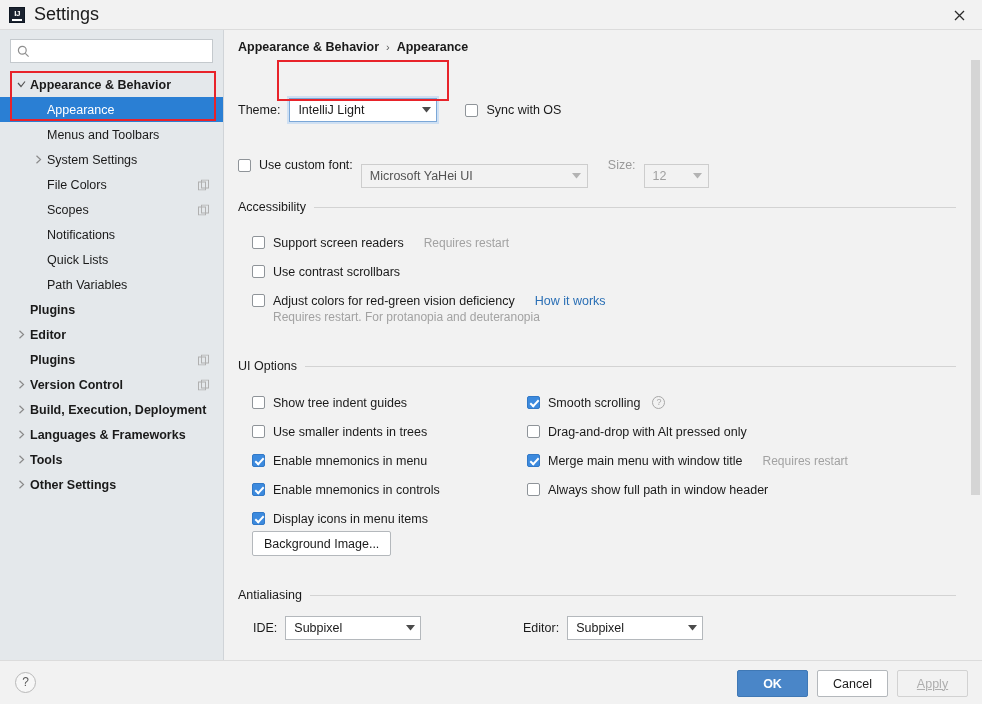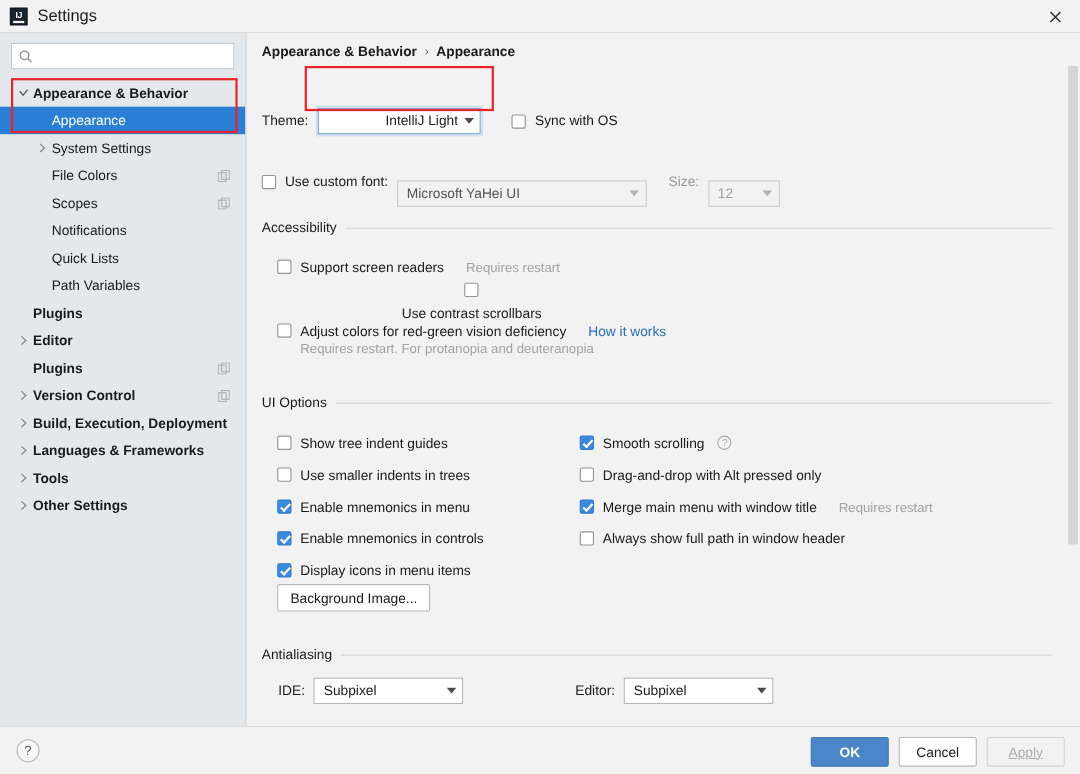--- a/index.html
+++ b/index.html
@@ -29,21 +29,21 @@
   .ij-logo::before {
     content: "IJ"; position: absolute; left: 0; right: 0; top: 0;
     font-size: 8px; font-weight: bold; color: #ffffff;
     text-align: center; line-height: 11px; letter-spacing: -0.5px;
   }
   .ij-logo::after {
     content: ""; position: absolute; left: 2px; right: 2px; bottom: 1px;
     height: 2px; background: #ffffff;
   }
   .title-text {
-    margin-left: 9px; font-size: 15px; color: #1a1a1a;
+    margin-left: 9px; font-size: 18px; color: #1a1a1a;
   }
   .win-close {
     position: absolute; right: 0; top: 0; width: 46px; height: 30px;
     display: flex; align-items: center; justify-content: center;
     cursor: default;
   }
   .win-close svg { display: block; }
 
   
   .sidebar {
@@ -102,21 +102,20 @@
     display: flex; align-items: center; position: relative;
   }
   .combo .val { padding-left: 8px; font-size: 12.5px; color: #1a1a1a; flex: 1;
                 overflow: hidden; white-space: nowrap; }
   .combo .arr {
     width: 20px; display: flex; align-items: center; justify-content: center; flex: none;
   }
   .combo.focused {
     border: 1px solid #7ba7d7;
     box-shadow: 0 0 0 2px #cfe0f3;
-    text-align: right;
   }
   .combo.disabled { background: #f2f2f2; border-color: #cdcdcd; margin-top: 22px; }
   .combo.disabled .val { color: #535353; }
   .combo.disabled.dimval .val { color: #a0a0a0; }
 
   
   .cb {
     width: 13px; height: 13px; flex: none;
     border: 1px solid #8f9499; background: #ffffff;
     border-radius: 2px; position: relative;
@@ -215,20 +214,24 @@
               <path d="M1 3 L4 6.5 L8 1.5" stroke="#555" fill="none" stroke-width="1.2"></path>
             </svg>
           </span>
           <span class="tree-label">Appearance &amp; Behavior</span>
         </div>
         <div class="tree-row lvl1 selected">
           <span class="arrow-slot"></span>
           <span class="tree-label">Appearance</span>
         </div>
         <div class="tree-row lvl1">
+          <span class="arrow-slot"></span>
+          <span class="tree-label">Menus and Toolbars</span>
+        </div>
+        <div class="tree-row lvl1">
           <span class="arrow-slot">
             <svg width="9" height="9" viewBox="0 0 9 9">
               <path d="M2.5 0.8 L6.5 4.5 L2.5 8.2" stroke="#8a8a8a" fill="none" stroke-width="1.2"></path>
             </svg>
           </span>
           <span class="tree-label">System Settings</span>
         </div>
         <div class="tree-row lvl1">
           <span class="arrow-slot"></span>
           <span class="tree-label">File Colors</span>
@@ -375,21 +378,21 @@
     <div class="section" style="left:13px; top:170px; width:718px;">
       <span class="stitle">Accessibility</span>
       <span class="srule"></span>
     </div>
     <div id="accessibility-list" style="position:absolute; left:27px; top:198px;">
         <div class="cbrow" style="height: 29px; display: flex; align-items: center;">
           <span class="cb"></span>
           <span class="cbtext">Support screen readers</span>
           <span class="hint" style="margin-left: 12px;">Requires restart</span>
         </div>
-        <div class="cbrow" style="height: 29px; display: flex; align-items: center; flex-direction: column;">
+        <div class="cbrow" style="height: 29px; display: flex; align-items: center;">
           <span class="cb"></span>
           <span class="cbtext">Use contrast scrollbars</span>
         </div>
         <div class="cbrow" style="height: 29px; display: flex; align-items: center;">
           <span class="cb"></span>
           <span class="cbtext">Adjust colors for red-green vision deficiency</span>
           <span class="link" style="margin-left: 12px;">How it works</span>
         </div>
       </div>
     <div class="hint" style="position:absolute; left:48px; top:280px;">Requires restart. For protanopia and deuteranopia</div>

